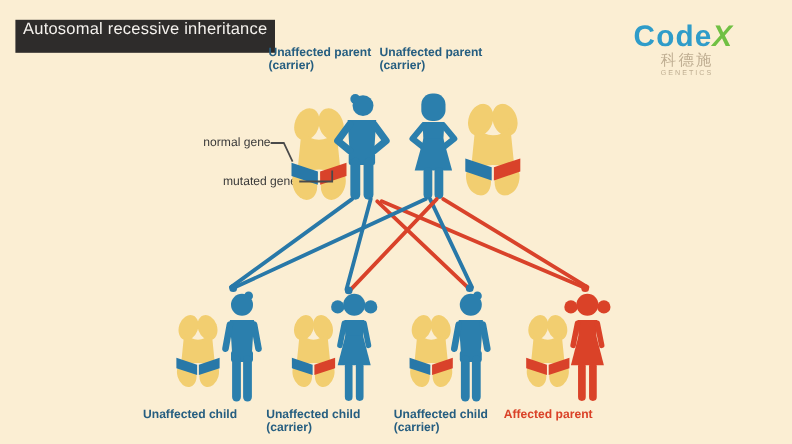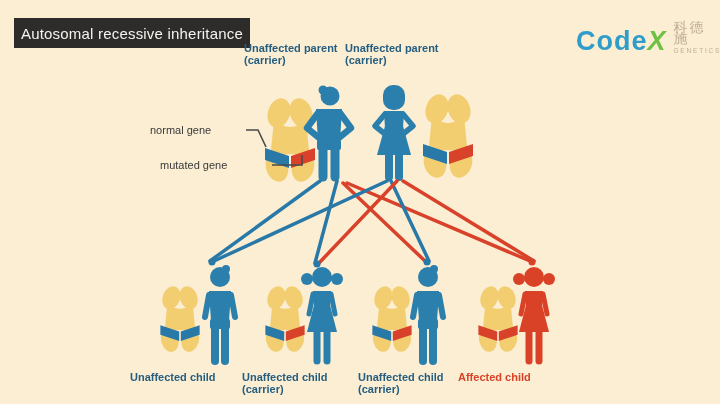--- a/index.html
+++ b/index.html
@@ -4,36 +4,36 @@
 <style>
   html,body{margin:0;padding:0;}
   body{font-family:"Liberation Sans", sans-serif;}
   .stage{
     position:relative;width:720px;height:404px;overflow:hidden;
     background:#fbeed3;
   }
   .title-bar{
     position:absolute;left:14px;top:18px;width:236px;height:30px;
     background:#2e2c2b;color:#f5f2ee;font-size:15px;font-weight:500;
-    display:flex;align-items:center;justify-content:center;letter-spacing:.2px;
-  }
-  .logo{position:absolute;left:576px;top:20px;display:flex;align-items:flex-end;}
+    display:flex;justify-content:center;letter-spacing:.2px;
+  }
+  .logo{position:absolute;left:576px;top:20px;display:flex;align-items:center;flex-direction:column;}
   .logo-word{font-size:27px;font-weight:bold;letter-spacing:1px;line-height:27px;}
   .logo-code{color:#2f9cc9;}
   .logo-x{color:#70c043;font-style:italic;}
   .logo-side{margin-left:7px;margin-top:2px;}
   .logo-cn{font-size:14px;color:#bfae92;letter-spacing:2px;line-height:11px;}
   .logo-sub{font-size:6.5px;color:#bfae92;letter-spacing:1.8px;line-height:9px;margin-top:2px;}
   .plabel,.clabel{
     position:absolute;width:140px;text-align:left;
     font-size:11px;font-weight:bold;color:#265e80;line-height:12px;
   }
   .clabel.affected{color:#da4228;}
   .gene-label{
-    position:absolute;font-size:11px;color:#3a3a3a;text-align:left;line-height:12px;
+    position:absolute;font-size:11px;color:#3a3a3a;text-align:right;line-height:12px;
   }
   .overlay{position:absolute;left:0;top:0;width:720px;height:404px;}
   .person{position:absolute;}
   .person .f{fill:var(--fig,#2b7fad);}
   .person .s{stroke:var(--fig,#2b7fad);fill:none;}
   .chrom-svg{position:absolute;}
 </style>
 </head>
 <body>
 
@@ -230,17 +230,17 @@
   </div>
   <div class="clabel" style="left:242px;top:371px;">
     <div>Unaffected child</div>
     <div>(carrier)</div>
   </div>
   <div class="clabel" style="left:358px;top:371px;">
     <div>Unaffected child</div>
     <div>(carrier)</div>
   </div>
   <div class="clabel affected" style="left:458px;top:371px;">
-    <div>Affected child</div>
+    <div>Affected parent</div>
     <div></div>
   </div>
 
 </div>
 
 </body></html>

